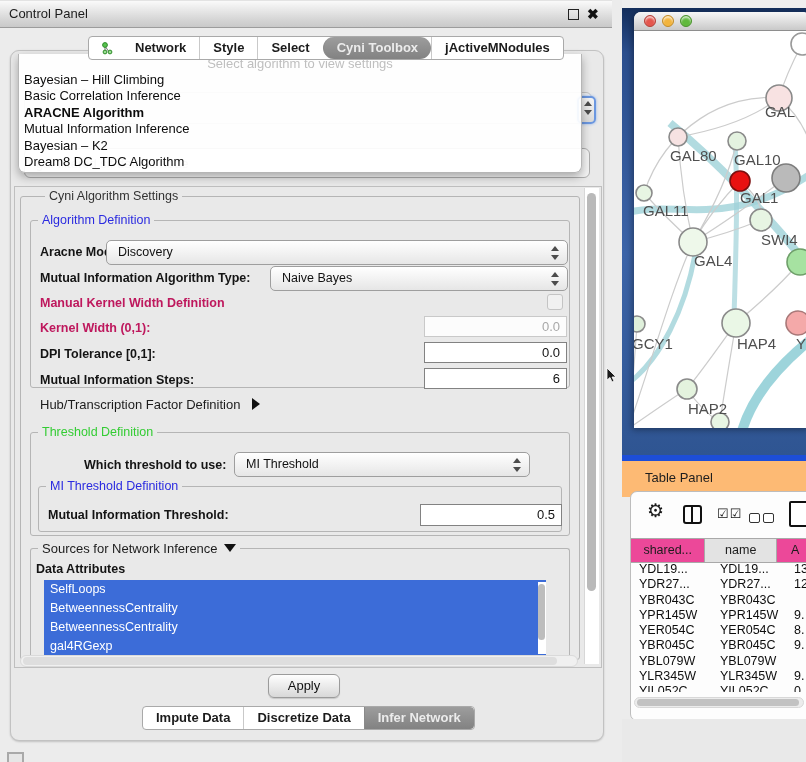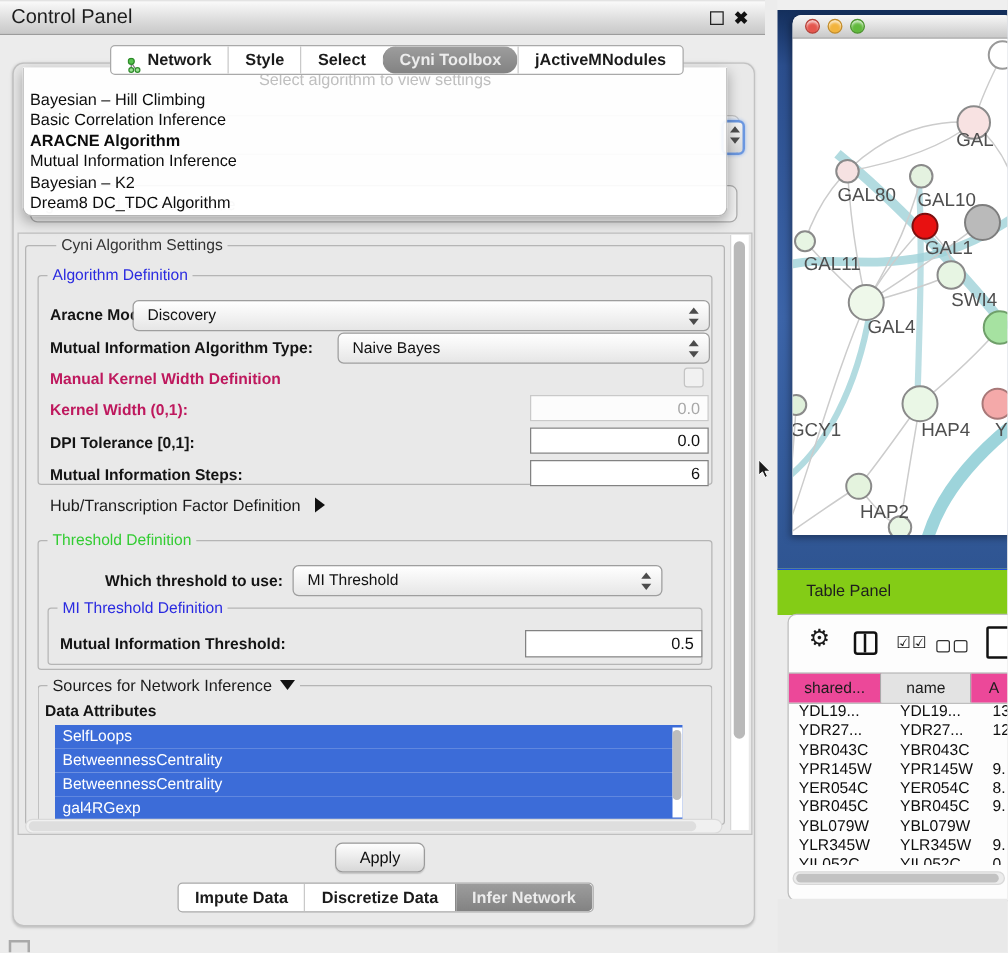--- a/index.html
+++ b/index.html
@@ -4,32 +4,32 @@
 <style>
   html,body{margin:0;padding:0;background:#ececec;}
   #root{position:relative;width:806px;height:762px;overflow:hidden;
         font-family:"Liberation Sans",sans-serif;color:#1a1a1a;background:#ececec;}
   .abs{position:absolute;}
 
   
   .cp-titlebar{left:0;top:6;width:612px;height:26px;
     background:linear-gradient(#fafafa,#d6d6d6 70%,#c9c9c9);
     border-top:1px solid #e3e3e3;border-bottom:1px solid #9c9c9c;}
-  .cp-title{position:absolute;left:9px;top:0;line-height:26px;font-size:16px;color:#1c1c1c;}
+  .cp-title{position:absolute;left:9px;top:0;line-height:26px;font-size:13px;color:#1c1c1c;}
   .cp-restore{position:absolute;left:568px;top:8px;width:9px;height:9px;border:1.5px solid #222;}
   .cp-close{position:absolute;left:587px;top:0;line-height:26px;font-size:14px;font-weight:bold;color:#111;}
 
   .main-panel{left:10px;top:50px;width:592px;height:689px;background:#e9e9e9;
     border:1px solid #c2c2c2;border-radius:9px;box-shadow:0 1px 2px rgba(0,0,0,.18);}
 
   
   .tabstrip{display:flex;align-items:stretch;background:#fff;border:1px solid #a9a9a9;
     border-radius:4px;overflow:hidden;font-size:13px;font-weight:bold;color:#1b1b1b;height:22px;z-index:6;}
   .tabstrip-top{left:88px;top:36px;}
-  .tab{padding:0 13px;line-height:22px;border-left:1px solid #c9c9c9;white-space:nowrap;display:flex;align-items:flex-end;gap:5px;}
+  .tab{padding:0 13px;line-height:22px;border-left:1px solid #c9c9c9;white-space:nowrap;display:flex;align-items:center;gap:22px;}
   .tab:first-child{border-left:none;}
   .tab.sel{background:linear-gradient(#9d9d9d,#828282);color:#ececec;border-left-color:#8a8a8a;border-radius:11px;}
 
   
   .ghost-label{left:30px;top:84px;font-size:13px;font-weight:bold;color:#b7b3ac;z-index:1;}
   .ghost-combo{left:24px;top:92px;width:566px;height:30px;border:1px solid #c3c3c3;border-radius:6px;
     background:#f1f1f1;z-index:1;}
   .ghost-combo2{left:24px;top:148px;width:566px;height:30px;border:1px solid #adadad;border-radius:6px;
     background:#f3f3f3;z-index:1;font-size:13px;color:#9f9f9f;line-height:30px;padding-left:11px;box-sizing:border-box;}
   .ghost-spinner{left:577px;top:96px;width:15px;height:24px;border:2px solid #6b97e0;border-radius:5px;
@@ -97,21 +97,21 @@
     box-shadow:-2px 2px 6px rgba(0,0,0,.35);overflow:hidden;}
   .mac-titlebar{position:absolute;left:0;top:0;width:100%;height:18px;
     background:linear-gradient(#f7f7f7,#c9c9c9);border-bottom:1px solid #8e8e8e;}
   .light{position:absolute;top:3px;width:12px;height:12px;border-radius:50%;box-sizing:border-box;
     box-shadow:inset 0 2px 2px rgba(255,255,255,.7);}
   .light.red{left:10px;background:#e4564d;border:1px solid #b2423a;}
   .light.yellow{left:28px;background:#f2b43d;border:1px solid #c18c2c;}
   .light.green{left:46px;background:#61b93d;border:1px solid #4d9330;}
   .net-canvas{position:absolute;left:0;top:19px;width:176px;height:397px;background:#fff;overflow:hidden;}
 
-  .table-bar{left:622px;top:455px;width:184px;height:36px;background:#84cc16;border-top:1px solid #1d4ed8;}
+  .table-bar{left:622px;top:455px;width:184px;height:36px;background:#fdba74;border-top:6px solid #1d4ed8;}
   .table-bar-title{position:absolute;left:23px;top:0;line-height:34px;font-size:13px;color:#1e1e1e;}
   .table-window{left:630px;top:491px;width:184px;height:228px;background:#fdfdfd;
     border:1px solid #bdbdbd;border-radius:7px 0 0 7px;overflow:hidden;}
   .tbl-toolbar{position:absolute;left:0;top:0;width:100%;height:46px;}
   .ico{position:absolute;top:13px;}
   .gear{left:16px;top:7px;font-size:19px;color:#1a1a1a;}
   .colico{left:52px;width:15px;height:15px;border:2px solid #111;border-radius:3px;}
   .colico i{position:absolute;left:6px;top:0;width:2px;height:15px;background:#111;}
   .chkpair{left:86px;letter-spacing:1px;font-size:13px;color:#111;top:14px;}
   .boxpair{left:118px;top:17px;}

